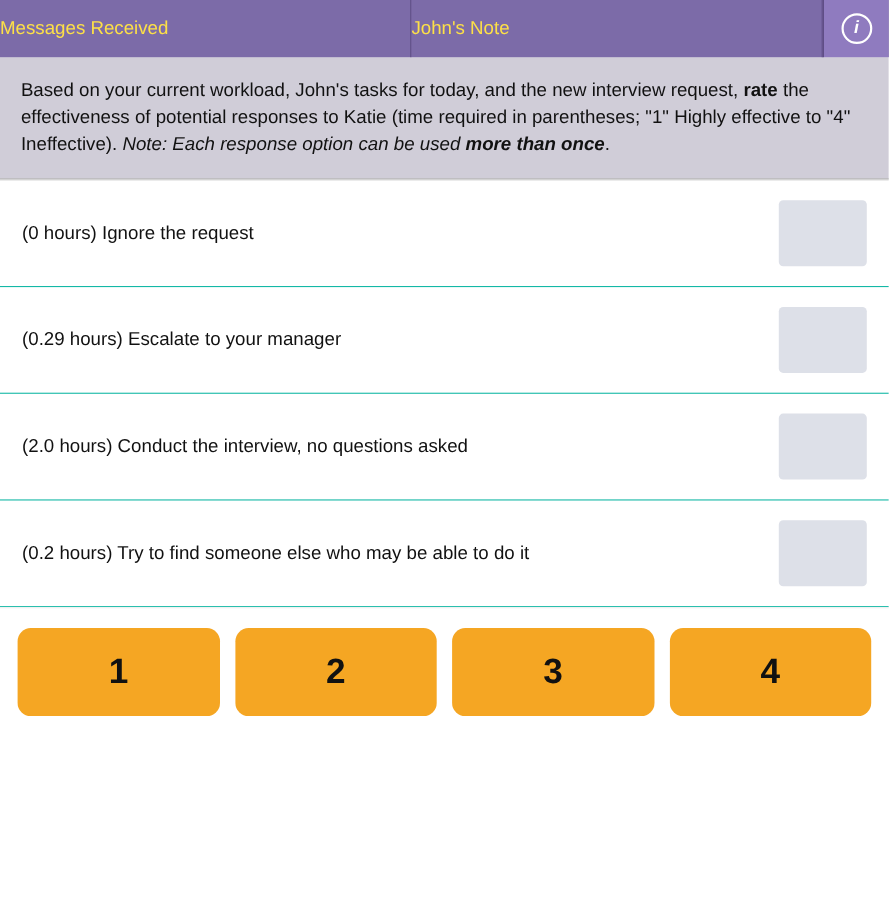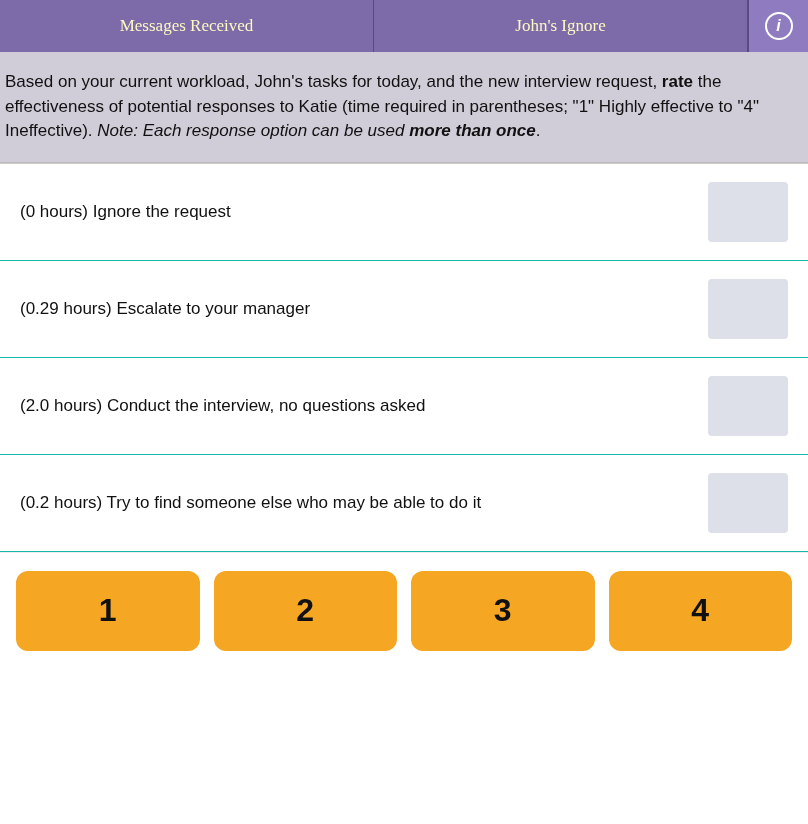--- a/index.html
+++ b/index.html
@@ -20,28 +20,27 @@
       display: flex;
       align-items: stretch;
       background: #6b5b95;
       height: 52px;
     }
 
     .tab {
       flex: 1;
       display: flex;
       align-items: center;
-      justify-content: center;
-      color: #fef9c3;
+      justify-content: flex-start;
+      color: #fde047;
       font-size: 17px;
       font-weight: 500;
       cursor: pointer;
       background: #7c6ba8;
       border-right: 1px solid #5a4a80;
-      font-family: Liberation Serif, serif;
     }
 
     .tab.active {
       background: #7c6ba8;
     }
 
     .tab-info {
       width: 60px;
       display: flex;
       align-items: center;
@@ -60,21 +59,21 @@
       align-items: center;
       justify-content: center;
       color: #fff;
       font-style: italic;
       font-size: 16px;
       font-weight: bold;
     }
 
     .instructions-box {
       background: #d0cdd8;
-      padding: 18px 5px;
+      padding: 18px 19px;
       font-size: 17px;
       line-height: 1.45;
       color: #111;
       border-bottom: 1px solid #bbb;
     }
 
     .instructions-box .bold {
       font-weight: 700;
     }
 
@@ -141,21 +140,21 @@
     }
   </style>
 </head>
 <body>
 
 <div class="tab-bar">
   <div class="tab active">
     <span>Messages Received</span>
   </div>
   <div class="tab">
-    <span>John's Ignore</span>
+    <span>John's Note</span>
   </div>
   <div class="tab-info">
     <div class="tab-info-icon">
       <span>i</span>
     </div>
   </div>
 </div>
 
 <div class="instructions-box">
   Based on your current workload, John's tasks for today, and the new interview request, <span class="bold">rate</span> the effectiveness of potential responses to Katie (time required in parentheses; "1" Highly effective to "4" Ineffective). <span class="italic">Note: Each response option can be used <span class="italic-bold">more than once</span></span>.

